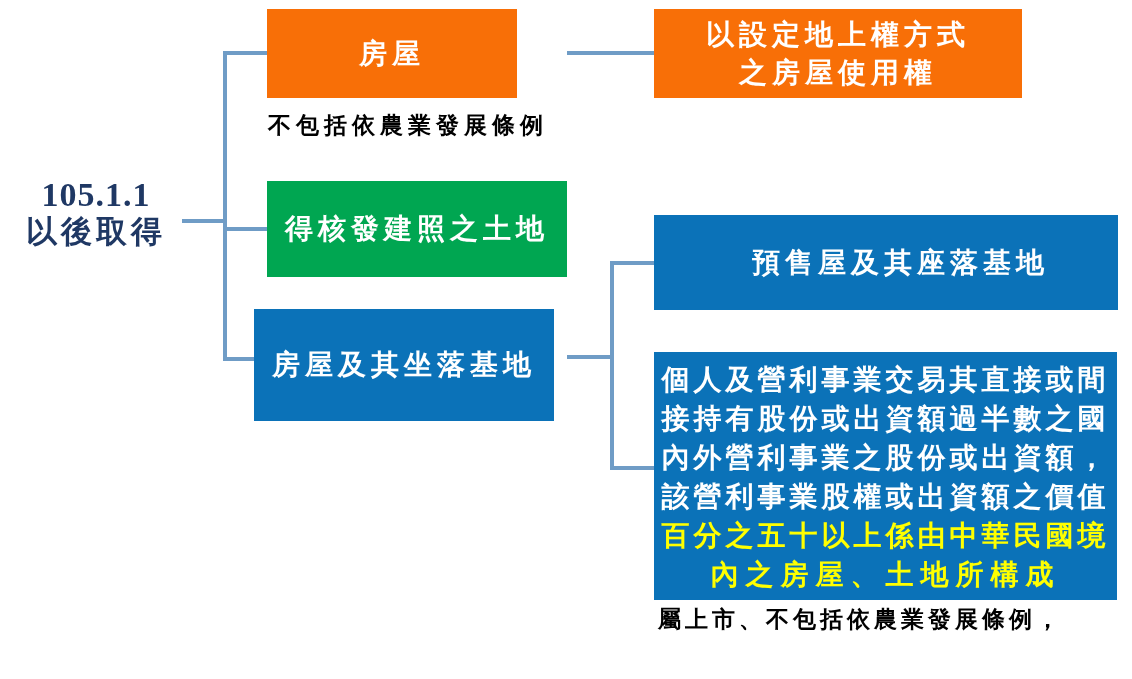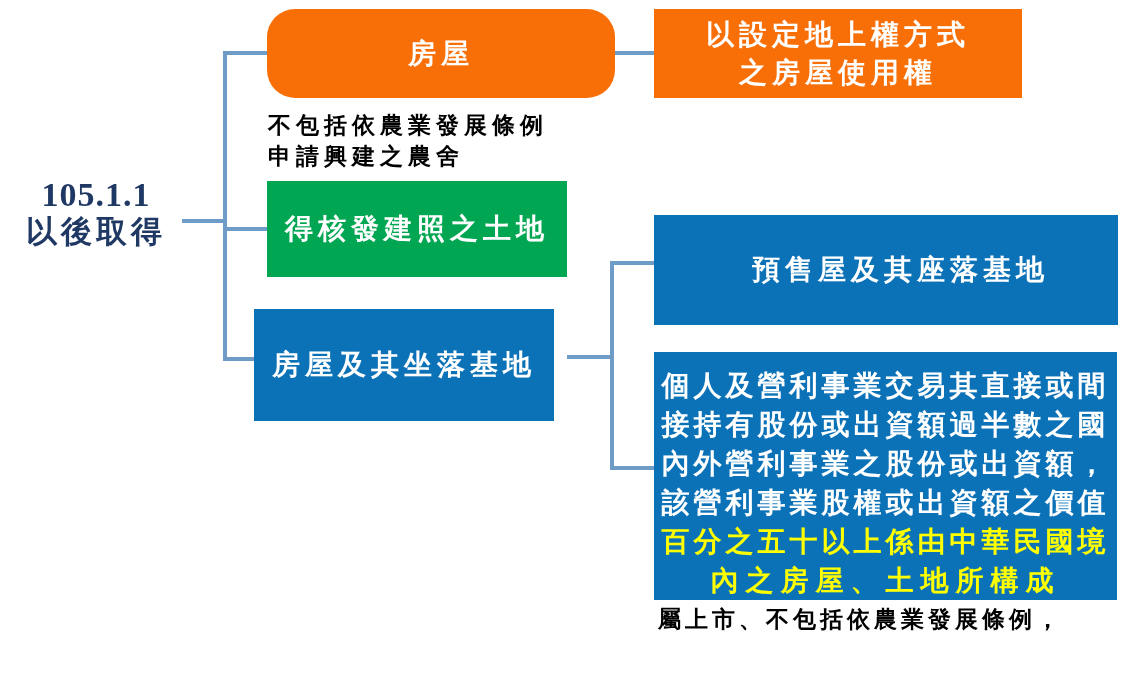--- a/index.html
+++ b/index.html
@@ -30,21 +30,21 @@
     color:var(--navy,#1f3864);font-weight:bold;text-align:center;
   }
   #root-label .l1{font-size:34px;line-height:38px;letter-spacing:1px;}
   #root-label .l2{font-size:31px;line-height:36px;letter-spacing:4px;white-space:nowrap;}
   
   .note{
     position:absolute;color:#000000;font-weight:bold;text-align:left;
     font-size:23px;line-height:31px;letter-spacing:5px;white-space:nowrap;
   }
   
-  #node-shares{justify-content:flex-end;padding-top:8px;}
+  #node-shares{justify-content:flex-start;padding-top:8px;}
   #node-shares .bigline{
     font-size:28px;line-height:39px;letter-spacing:4px;white-space:nowrap;
   }
   #node-shares .bigline.yellow{color:var(--yellow,#ffff00);}
   #node-shares .bigline.last{letter-spacing:7px;}
 </style>
 </head>
 <body>
 
 <div id="canvas">
@@ -60,43 +60,42 @@
   <div class="line" style="left:227px;top:227px;width:40px;height:4px;"></div>
   <div class="line" style="left:227px;top:357px;width:40px;height:4px;"></div>
 
   <div class="line" style="left:567px;top:51px;width:87px;height:4px;"></div>
 
   <div class="line" style="left:567px;top:355px;width:43px;height:4px;"></div>
   <div class="line" style="left:610px;top:261px;width:4px;height:209px;"></div>
   <div class="line" style="left:614px;top:261px;width:40px;height:4px;"></div>
   <div class="line" style="left:614px;top:466px;width:40px;height:4px;"></div>
 
-  <div class="node orange" style="left:267px;top:9px;width:348px;height:89px;border-radius:28px;">
+  <div class="node orange" style="left:267px;top:9px;width:250px;height:89px;">
     <div class="node-label">房屋</div>
   </div>
 
   <div class="note" style="left:268px;top:100px;margin-top:10px;">
     <div>不包括依農業發展條例</div>
-    <div>申請興建之農舍</div>
   </div>
 
   <div class="node green" style="left:267px;top:181px;width:300px;height:96px;">
     <div class="node-label">得核發建照之土地</div>
   </div>
 
   <div class="node blue" style="left:254px;top:309px;width:300px;height:112px;">
     <div class="node-label">房屋及其坐落基地</div>
   </div>
 
   <div class="node orange" style="left:654px;top:9px;width:368px;height:89px;">
     <div class="node-label two-line">以設定地上權方式</div>
     <div class="node-label two-line">之房屋使用權</div>
   </div>
 
-  <div class="node blue" style="left:654px;top:215px;width:464px;height:110px;padding-left:29px;">
+  <div class="node blue" style="left:654px;top:215px;width:464px;height:95px;padding-left:29px;">
     <div class="node-label">預售屋及其座落基地</div>
   </div>
 
   <div id="node-shares" class="node blue" style="left:654px;top:352px;width:463px;height:248px;">
     <div class="bigline">個人及營利事業交易其直接或間</div>
     <div class="bigline">接持有股份或出資額過半數之國</div>
     <div class="bigline">內外營利事業之股份或出資額，</div>
     <div class="bigline">該營利事業股權或出資額之價值</div>
     <div class="bigline yellow">百分之五十以上係由中華民國境</div>
     <div class="bigline yellow last">內之房屋、土地所構成</div>

